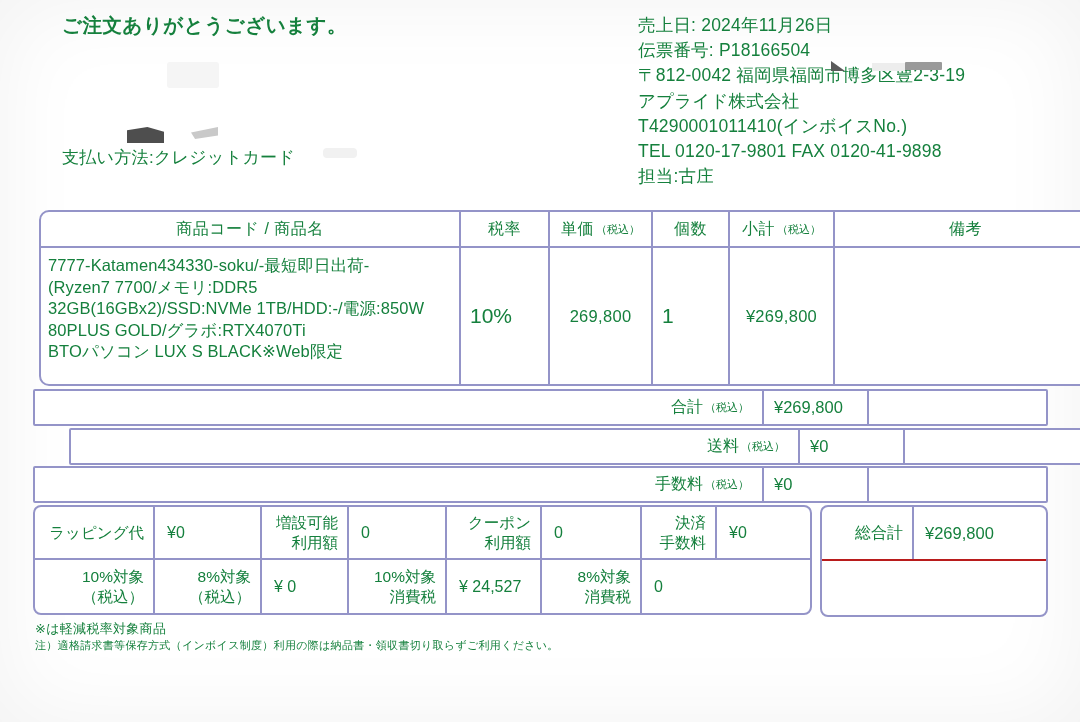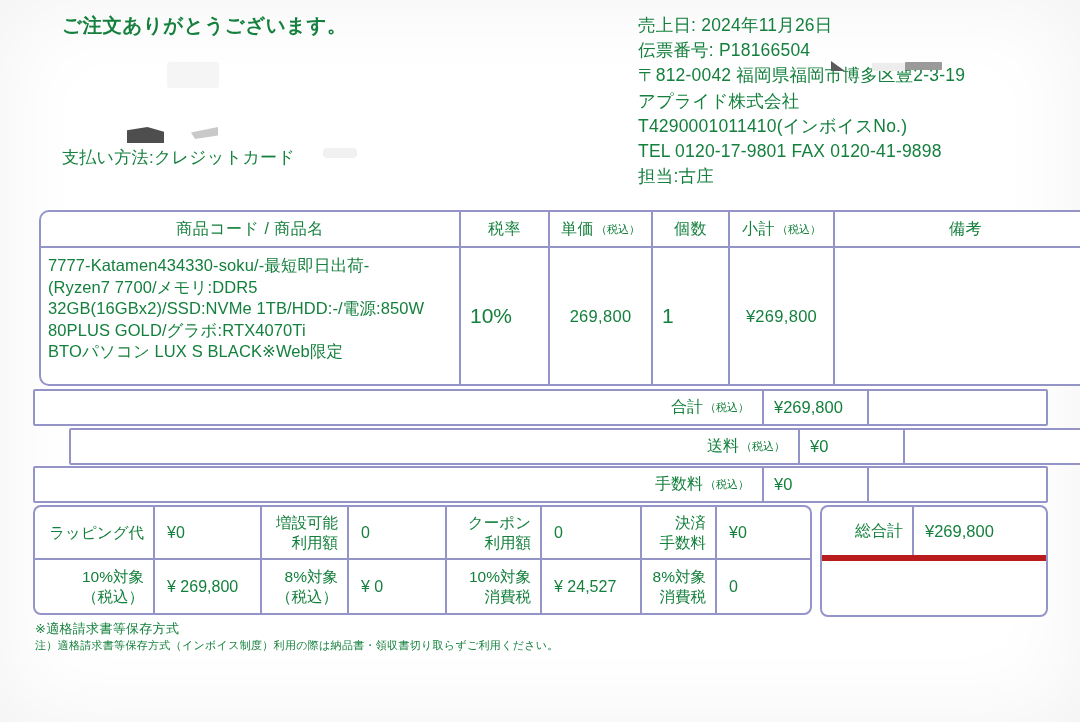--- a/index.html
+++ b/index.html
@@ -40,21 +40,21 @@
     display:grid;grid-template-rows:1fr 1fr;}
   .fees-row{display:grid;grid-template-columns:118px 107px 87px 98px 95px 100px 75px 1fr;}
   .fees-row.first{border-bottom:2px solid #9494c8;}
   .fees-lbl{flex-direction:column;align-items:flex-end;justify-content:center;
     padding-right:9px;font-size:15.5px;line-height:19.5px;}
   .fees-val{justify-content:flex-start;padding-left:12px;font-size:16px;}
 
   .totals-box{left:820px;top:505px;width:228px;height:112px;border-radius:8px;
     display:grid;grid-template-rows:1fr 1fr;}
   .totals-row{display:grid;grid-template-columns:90px 1fr;}
-  .totals-row.first{border-bottom:6px solid #b91c1c;}
+  .totals-row.first{border-bottom:2px solid #b91c1c;}
   .totals-lbl{justify-content:flex-end;padding-right:9px;font-size:16px;}
   .totals-val{justify-content:flex-start;padding-left:11px;font-size:16.5px;}
 
   .footnote1{left:35px;top:620px;font-size:13px;letter-spacing:.3px;}
   .footnote2{left:35px;top:638px;font-size:11px;letter-spacing:.3px;}
 
   
   .redact{position:absolute;}
   .r-light1{left:167px;top:62px;width:52px;height:26px;background:#f5f5f5;border-radius:3px;}
   .r-dark1{left:127px;top:127px;width:37px;height:16px;background:#4e4e4e;
@@ -171,21 +171,20 @@
         <div data-bind="fees_grid.row1.3.label1">決済</div>
         <div data-bind="fees_grid.row1.3.label2">手数料</div>
       </div>
       <div class="cell fees-val" data-bind="fees_grid.row1.3.value">¥0</div>
     </div>
     <div class="fees-row">
       <div class="cell fees-lbl">
         <div data-bind="fees_grid.row2.0.label1">10%対象</div>
         <div data-bind="fees_grid.row2.0.label2">（税込）</div>
       </div>
-      <div class="cell fees-val" data-bind="fees_grid.row2.0.value">¥ 269,800</div>
       <div class="cell fees-lbl">
         <div data-bind="fees_grid.row2.1.label1">8%対象</div>
         <div data-bind="fees_grid.row2.1.label2">（税込）</div>
       </div>
       <div class="cell fees-val" data-bind="fees_grid.row2.1.value">¥ 0</div>
       <div class="cell fees-lbl">
         <div data-bind="fees_grid.row2.2.label1">10%対象</div>
         <div data-bind="fees_grid.row2.2.label2">消費税</div>
       </div>
       <div class="cell fees-val" data-bind="fees_grid.row2.2.value">¥ 24,527</div>
@@ -197,16 +196,16 @@
     </div>
   </div>
 
   <div class="box totals-box">
     <div class="totals-row first">
       <div class="cell totals-lbl" data-bind="totals_box.rows.0.label">総合計</div>
       <div class="cell totals-val" data-bind="totals_box.rows.0.value">¥269,800</div>
     </div>
   </div>
 
-  <div class="abs footnote1" data-bind="footnotes.0">※適格請求書等保存方式</div>
+  <div class="abs footnote1" data-bind="footnotes.0">※は軽減税率対象商品</div>
   <div class="abs footnote2" data-bind="footnotes.1">注）適格請求書等保存方式（インボイス制度）利用の際は納品書・領収書切り取らずご利用ください。</div>
 
 </div>
 
 </body></html>

